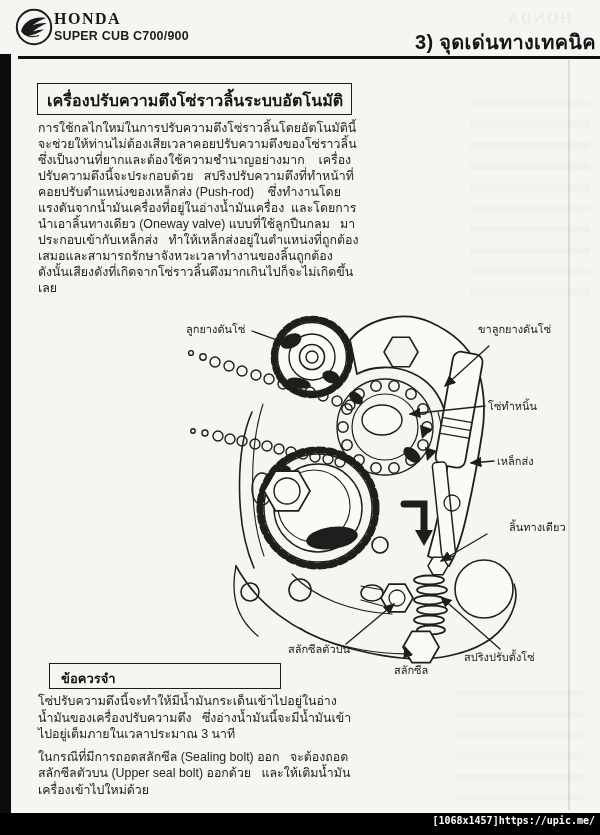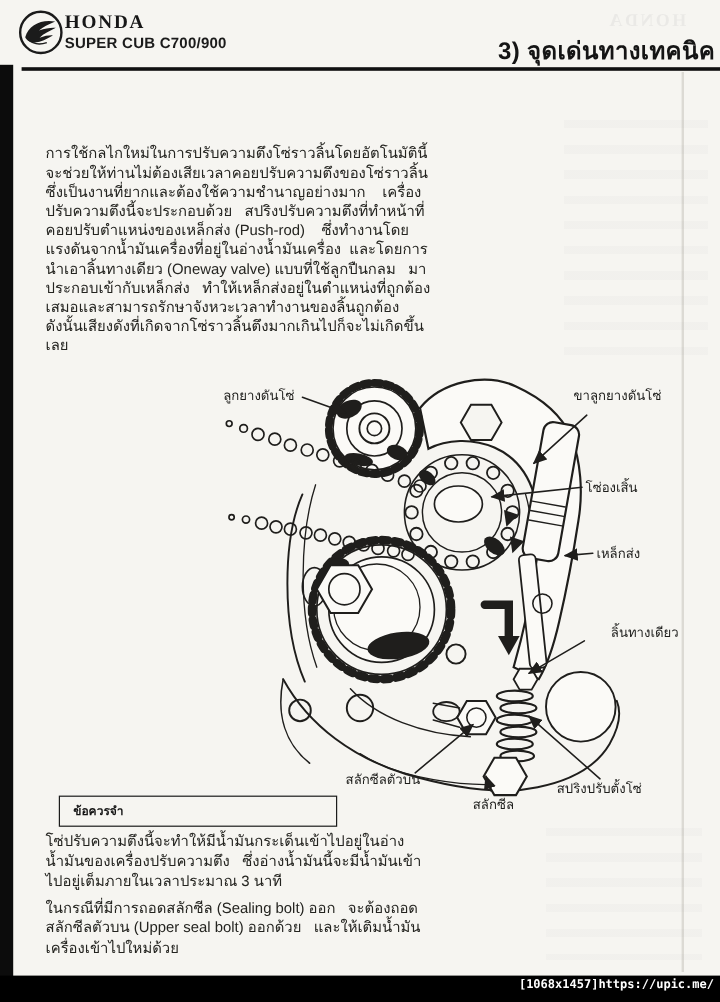--- a/index.html
+++ b/index.html
@@ -50,21 +50,21 @@
   .title-box .t{
     position:absolute;left:9px;top:4px;font-weight:bold;font-size:16px;letter-spacing:.1px;color:#141414;
   }
   .paragraph{position:absolute;left:38px;top:118px;width:320px;}
   .p-line{height:16px;font-size:12.4px;white-space:pre;color:#242420;}
   
   .note-box{
     position:absolute;left:49px;top:663px;width:232px;height:26px;
     border:1.4px solid #1c1c1c;box-sizing:border-box;background:#f6f5f1;
   }
-  .note-box .t{position:absolute;left:11px;top:4px;font-weight:bold;font-size:10px;color:#141414;}
+  .note-box .t{position:absolute;left:11px;top:4px;font-weight:bold;font-size:13px;color:#141414;}
   .note-text{position:absolute;left:38px;top:691px;width:320px;}
   .n-line{height:16.5px;font-size:12.4px;white-space:pre;color:#242420;}
   .n-line.para-gap{margin-top:6px;}
   
   .diagram-svg{position:absolute;left:125px;top:300px;width:430px;height:375px;}
   .dlabel{
     position:absolute;font-size:11px;color:#1d1d1b;white-space:nowrap;letter-spacing:0;
   }
   .lb-roller{left:186px;top:320px;}
   .lb-arm{left:478px;top:320px;}
@@ -89,20 +89,23 @@
     <circle cx="19" cy="19" r="17.2" fill="none" stroke="#1b1b1b" stroke-width="2"></circle>
     <path d="M6,23 C9,13 19,8 31,10 C25,12.5 21,14.5 17.5,17.5 C23,15.5 28,14.8 31.5,15.2 C26,18 21.5,20 18,23.5 C22,22 26,21.3 29,21.5 C24,24.5 19,27 14.5,27.5 C11,27.8 7.5,26 6,23 Z" fill="#1b1b1b"></path>
     <path d="M8,24.5 C12,28.5 18,29.5 24,27.5" fill="none" stroke="#1b1b1b" stroke-width="1.2"></path>
   </svg>
   <div class="brand">HONDA</div>
   <div class="model">SUPER CUB C700/900</div>
   <div class="section-heading">3)  จุดเด่นทางเทคนิค</div>
   <div class="header-rule"></div>
   <div class="left-strip"></div>
 
+  <div class="title-box">
+    <div class="t">เครื่องปรับความตึงโซ่ราวลิ้นระบบอัตโนมัติ</div>
+  </div>
 
   <div class="paragraph">
     <div class="p-line">การใช้กลไกใหม่ในการปรับความตึงโซ่ราวลิ้นโดยอัตโนมัตินี้</div>
     <div class="p-line">จะช่วยให้ท่านไม่ต้องเสียเวลาคอยปรับความตึงของโซ่ราวลิ้น</div>
     <div class="p-line">ซึ่งเป็นงานที่ยากและต้องใช้ความชำนาญอย่างมาก    เครื่อง</div>
     <div class="p-line">ปรับความตึงนี้จะประกอบด้วย   สปริงปรับความตึงที่ทำหน้าที่</div>
     <div class="p-line">คอยปรับตำแหน่งของเหล็กส่ง (Push-rod)    ซึ่งทำงานโดย</div>
     <div class="p-line">แรงดันจากน้ำมันเครื่องที่อยู่ในอ่างน้ำมันเครื่อง  และโดยการ</div>
     <div class="p-line">นำเอาลิ้นทางเดียว (Oneway valve) แบบที่ใช้ลูกปืนกลม   มา</div>
     <div class="p-line">ประกอบเข้ากับเหล็กส่ง   ทำให้เหล็กส่งอยู่ในตำแหน่งที่ถูกต้อง</div>
@@ -254,21 +257,21 @@
       <line x1="494" y1="461" x2="471" y2="463" marker-end="url(#ah)"></line>
       <line x1="487" y1="534" x2="441" y2="561" marker-end="url(#ah)"></line>
       <line x1="346" y1="644" x2="394" y2="604" marker-end="url(#ah)"></line>
       <line x1="409" y1="659" x2="405" y2="647" marker-end="url(#ah)"></line>
       <line x1="500" y1="649" x2="441" y2="597" marker-end="url(#ah)"></line>
     </g>
   </svg>
 
   <div class="dlabel lb-roller">ลูกยางดันโซ่</div>
   <div class="dlabel lb-arm">ขาลูกยางดันโซ่</div>
-  <div class="dlabel lb-chain">โซ่องเสิ้น</div>
+  <div class="dlabel lb-chain">โซ่ทำหนิ้น</div>
   <div class="dlabel lb-rod">เหล็กส่ง</div>
   <div class="dlabel lb-valve">ลิ้นทางเดียว</div>
   <div class="dlabel lb-upperseal">สลักซีลตัวบน</div>
   <div class="dlabel lb-seal">สลักซีล</div>
   <div class="dlabel lb-spring">สปริงปรับตั้งโซ่</div>
 
   <div class="note-box">
     <div class="t">ข้อควรจำ</div>
   </div>
   <div class="note-text">

